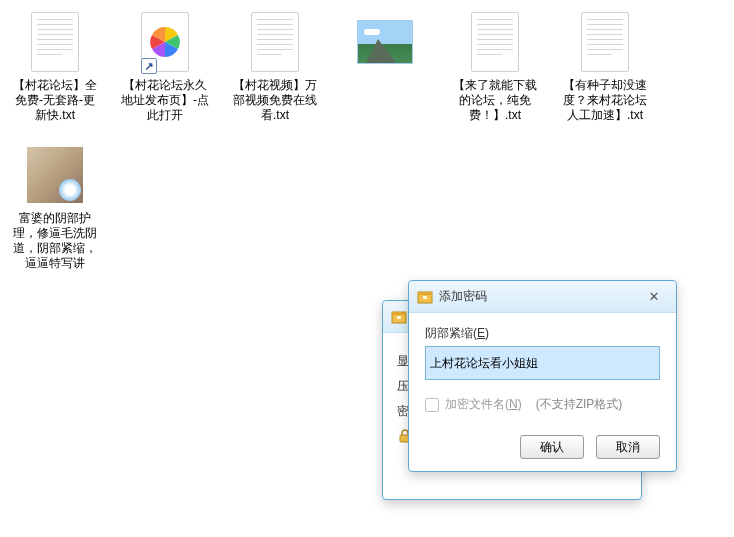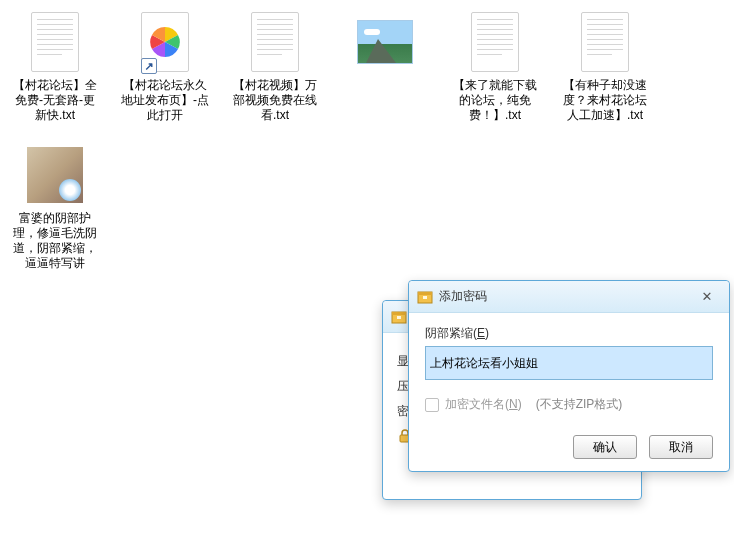--- a/index.html
+++ b/index.html
@@ -116,21 +116,21 @@
     border: 1px solid #5ea8d8;
     border-radius: 4px;
     box-shadow: 0 4px 12px rgba(0,0,0,0.2);
   }
   .dialog-back {
     top: 300px; left: 382px;
     width: 260px; height: 200px;
   }
   .dialog-front {
     top: 280px; left: 408px;
-    width: 322px;
+    width: 269px;
   }
   .dlg-title {
     height: 32px;
     background: linear-gradient(to bottom,#eef6fc,#d7ecf9);
     border-bottom: 1px solid #c3dff0;
     border-radius: 4px 4px 0 0;
     display: flex; align-items: center;
     padding: 0 8px;
     font-size: 12px;
     color: #333;

